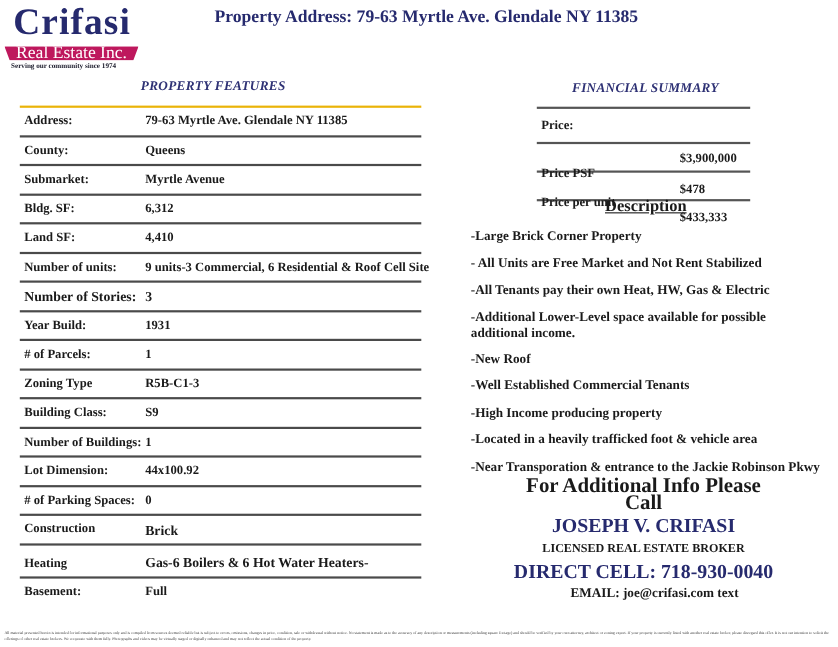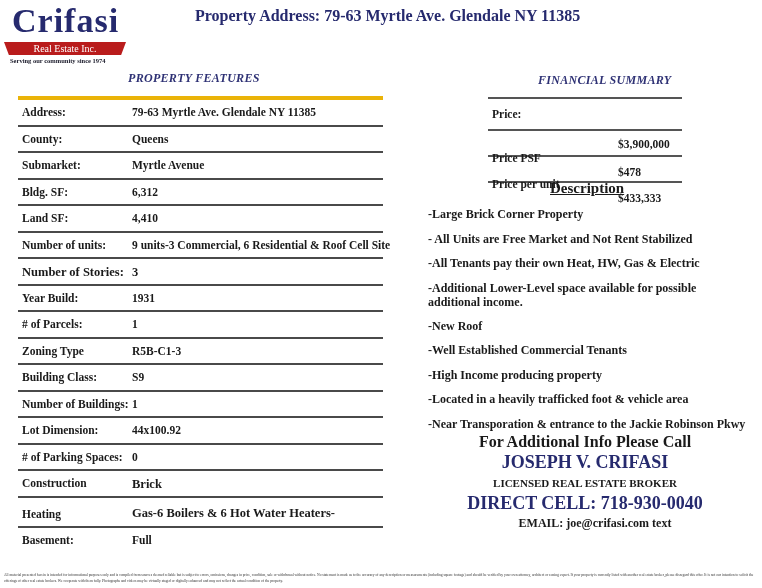--- a/index.html
+++ b/index.html
@@ -9,45 +9,45 @@
       color: #1a1a1a;
     }
     .logo { position: absolute; left: 4px; top: 4px; width: 124px; height: 60px; }
     .logo-word {
       position: absolute; left: 8px; top: -2px;
       font-family: "Liberation Serif", serif; font-weight: bold;
       font-size: 34px; color: #262a6e; letter-spacing: 1px;
     }
     .logo-banner {
       position: absolute; left: 0; top: 38px; width: 122px; height: 13px;
-      background: #b91c1c; color: #fff; font-size: 10px; text-align: center;
+      background: #be185d; color: #fff; font-size: 16px; text-align: center;
       line-height: 13px;
       clip-path: polygon(0 0, 100% 0, 96% 100%, 4% 100%);
     }
     .logo-tag {
       position: absolute; left: 6px; top: 53px; font-size: 6.5px; font-weight: bold;
       color: #1a1a2a; white-space: nowrap;
     }
     .header-title {
       position: absolute; left: 195px; top: 7px; font-size: 16px; font-weight: bold;
       color: #262a6e; white-space: nowrap;
     }
     .section-title {
       position: absolute; font-style: italic; font-weight: bold; color: #2f3275;
       font-size: 12px; letter-spacing: 0.3px; white-space: nowrap;
     }
     .pf-title { left: 128px; top: 71px; }
-    .fs-title { left: 538px; top: 73px; }
+    .fs-title { left: 520px; top: 73px; }
 
     .features { position: absolute; left: 18px; top: 96px; width: 365px; }
     .feat-row {
       position: relative; height: 24.5px; border-bottom: 2px solid #4a4a4a;
       font-weight: bold; font-size: 11.5px;
     }
-    .feat-row:first-child { border-top: 4px solid #eab308; }
+    .feat-row:first-child { border-top: 2px solid #eab308; }
     .feat-label { position: absolute; left: 4px; top: 6px; white-space: nowrap; }
     .feat-value { position: absolute; left: 114px; top: 6px; white-space: nowrap; }
     .feat-row.big .feat-label, .feat-row.big .feat-value { font-size: 12.5px; }
     .feat-row.last { border-bottom: none; }
 
     .finance { position: absolute; left: 488px; top: 97px; width: 194px; }
     .fin-row {
       position: relative; height: 24px; border-bottom: 2px solid #555;
       font-weight: bold; font-size: 11.5px;
     }
@@ -58,21 +58,21 @@
 
     .desc-title {
       position: absolute; left: 550px; top: 180px; font-size: 15px; font-weight: bold;
       text-decoration: underline; white-space: nowrap;
     }
     .desc-list { position: absolute; left: 428px; top: 207px; width: 330px; margin: 0; padding: 0; list-style: none; }
     .desc-item { font-weight: bold; font-size: 12px; line-height: 14px; margin-bottom: 10.5px; }
     .desc-item.tall { margin-bottom: 10px; }
 
     .contact { position: absolute; left: 460px; top: 434px; width: 250px; text-align: center; font-weight: bold; }
-    .c-line1 { font-size: 16px; line-height: 16px; }
+    .c-line1 { font-size: 19px; line-height: 16px; }
     .c-name { font-size: 18px; color: #262a6e; line-height: 24px; }
     .c-lic { font-size: 11px; line-height: 18px; }
     .c-cell { font-size: 18px; color: #262a6e; line-height: 22px; }
     .c-email { font-size: 12px; line-height: 18px; padding-left: 20px; }
 
     .disclaimer {
       position: absolute; left: 4px; top: 572px; width: 754px; font-size: 3.6px;
       line-height: 6px; color: #333;
     }
   </style>

